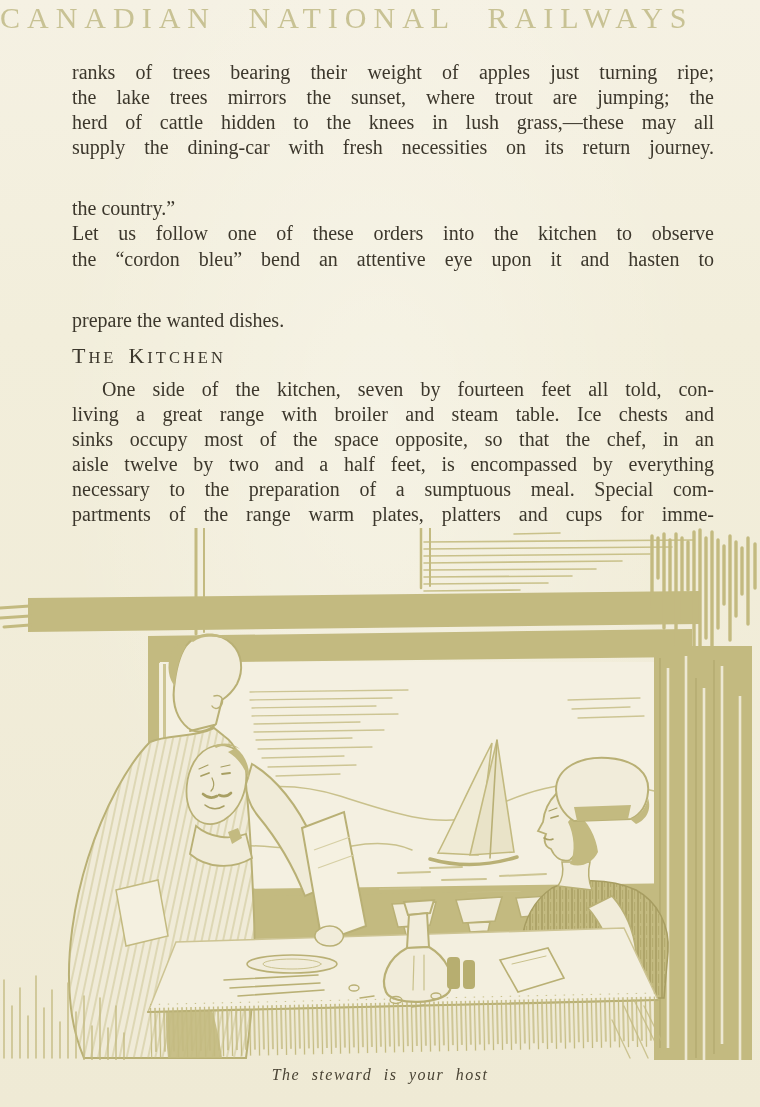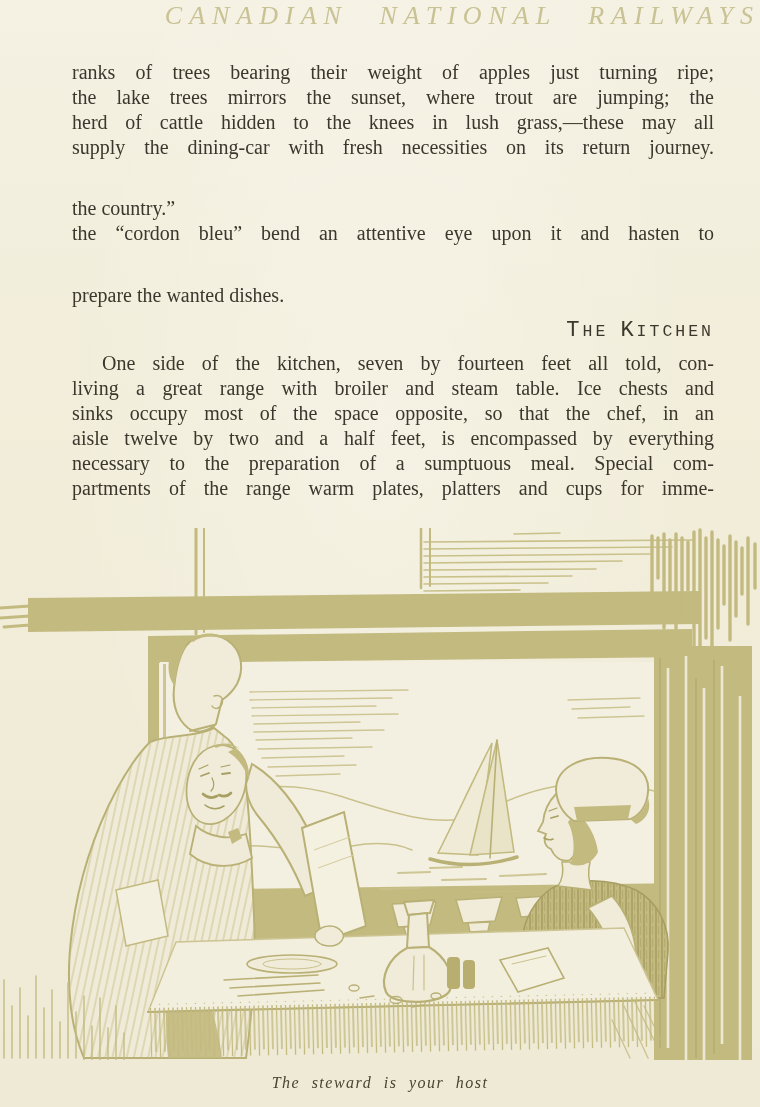--- a/index.html
+++ b/index.html
@@ -4,55 +4,56 @@
 <style>
   html,body{margin:0;padding:0;background:#888;}
   .page{
     position:relative;width:760px;height:1107px;margin:0 auto;overflow:hidden;
     background:
       radial-gradient(ellipse at 50% 38%, rgba(255,255,255,.28), rgba(255,255,255,0) 60%),
       linear-gradient(180deg,#f5f1e3 0%,#f2eedb 30%,#efead5 100%);
     font-family:"Liberation Serif",serif;color:#3c372c;
   }
   .masthead{
-    position:absolute;top:1px;left:0;right:0;text-align:right;
-    font-size:26px;letter-spacing:7px;word-spacing:18px;white-space:nowrap;
-    color:#c8c294;font-weight:400;font-style:italic;
+    position:absolute;top:1px;left:0;right:0;text-align:left;
+    font-size:30px;letter-spacing:7px;word-spacing:18px;white-space:nowrap;
+    color:#c8c294;font-weight:400;
   }
   .content{position:absolute;left:72px;top:60px;width:642px;font-size:20px;line-height:25.1px;}
   .jline{text-align:justify;text-align-last:justify;}
   .jline.end{text-align:last;text-align-last:left;margin-top:36px;}
   .ind{text-indent:30px;}
   .sect-heading{
-    text-align:right;margin:10px 0 7px;letter-spacing:3px;font-size:16.5px;color:#3c372c;font-family:Liberation Mono, monospace;
+    text-align:left;margin:10px 0 7px;letter-spacing:3px;font-size:16.5px;color:#3c372c;
   }
   .sect-heading .cap{font-size:22px;}
   .sect-heading .w2{margin-left:12px;}
   .illu{position:absolute;top:528px;left:0;width:760px;height:532px;}
   .caption{
     position:absolute;top:1066px;left:0;right:0;text-align:center;
-    font-style:italic;font-size:16px;letter-spacing:1.5px;word-spacing:6px;color:#4a4435;margin-top:8px;
+    font-style:italic;font-size:16px;letter-spacing:1.5px;word-spacing:6px;color:#4a4435;
   }
 </style>
 </head>
 <body>
 
 <div class="page">
 
   <div class="masthead">CANADIAN NATIONAL RAILWAYS</div>
 
   <div class="content">
     <div>
       <div class="jline">ranks of trees bearing their weight of apples just turning ripe;</div>
       <div class="jline">the lake trees mirrors the sunset, where trout are jumping; the</div>
       <div class="jline">herd of cattle hidden to the knees in lush grass,—these may all</div>
       <div class="jline">supply the dining-car with fresh necessities on its return journey.</div>
       <div class="jline end">the country.”</div>
     </div>
     <div>
+      <div class="jline">Let us follow one of these orders into the kitchen to observe</div>
       <div class="jline">the “cordon bleu” bend an attentive eye upon it and hasten to</div>
       <div class="jline end">prepare the wanted dishes.</div>
     </div>
     <div class="sect-heading">
       <span class="cap">T</span><span>HE</span><span class="cap w2">K</span><span>ITCHEN</span>
     </div>
     <div>
       <div class="jline ind">One side of the kitchen, seven by fourteen feet all told, con-</div>
       <div class="jline">living a great range with broiler and steam table.  Ice chests and</div>
       <div class="jline">sinks occupy most of the space opposite, so that the chef, in an</div>

